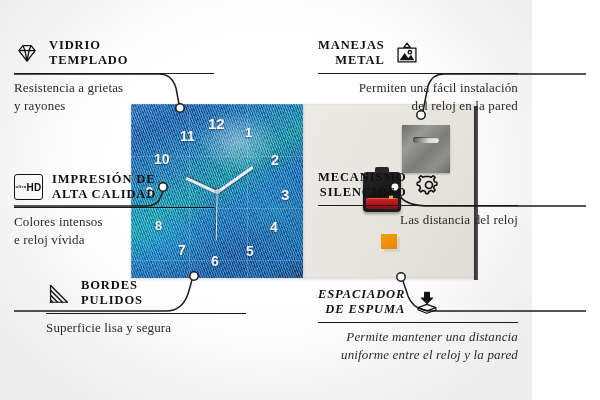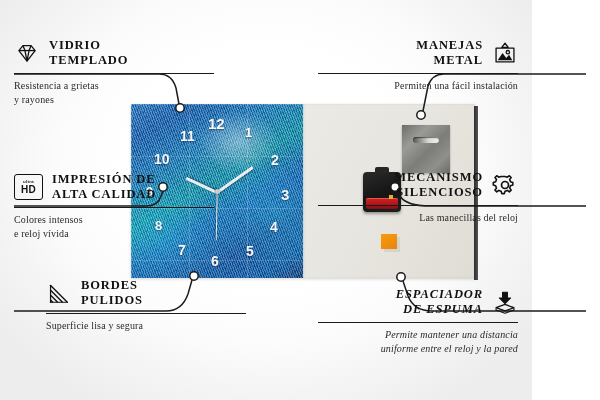--- a/index.html
+++ b/index.html
@@ -90,34 +90,34 @@
     background:linear-gradient(150deg,#f59e0b,#e8820d);
     box-shadow:3px 3px 0 rgba(0,0,0,.07);
   }
   
   #links{position:absolute;left:0;top:0;width:600px;height:400px;}
   
   .feat{position:absolute;width:200px;}
   .feat.l{left:14px;text-align:left;}
   .feat.r{right:14px;text-align:right;}
   .feat-head{display:flex;align-items:center;gap:9px;}
-  .feat.r .feat-head{flex-direction:row-reverse;}
+  .feat.r .feat-head{flex-direction:row-reverse;justify-content:flex-end;}
   .feat-title{
     font-family:"Liberation Serif",serif;font-weight:700;font-size:12.5px;
     letter-spacing:.9px;color:#111;line-height:1.22;text-transform:uppercase;
   }
   .feat-rule{height:1.3px;background:#1a1a1a;margin:4px 0 5px;}
   .feat-desc{
-    font-family:"Liberation Serif",serif;font-size:10px;color:#2a2a2a;
+    font-family:"Liberation Serif",serif;font-size:13px;color:#2a2a2a;
     line-height:1.42;letter-spacing:.15px;
   }
   .ic{width:26px;height:26px;flex:0 0 26px;display:block;}
   .hd-box{
     width:27px;height:24px;flex:0 0 27px;border:1.4px solid #111;border-radius:3px;
-    display:flex;flex-direction:column;align-items:center;justify-content:center;line-height:1;
+    display:flex;flex-direction:row;align-items:center;justify-content:center;line-height:1;
   }
   .hd-box .u{font-family:"Liberation Sans",sans-serif;font-size:4.4px;font-weight:700;letter-spacing:.3px;color:#111;}
   .hd-box .h{font-family:"Liberation Sans",sans-serif;font-size:10px;font-weight:700;letter-spacing:.2px;color:#111;margin-top:.5px;}
 </style>
 </head>
 <body>
 
 <div id="stage">
 
   <div class="photo">
@@ -247,37 +247,38 @@
           <circle cx="19.5" cy="15" r="2.1"></circle>
         </g>
       </svg>
       <div>
         <div class="feat-title">MANEJAS</div>
         <div class="feat-title">METAL</div>
       </div>
     </div>
     <div class="feat-rule"></div>
     <div class="feat-desc">Permiten una fácil instalación</div>
+    <div class="feat-desc">del reloj en la pared</div>
   </div>
 
   <div class="feat r" style="top:170px;">
     <div class="feat-head">
       <svg class="ic" viewBox="0 0 32 32">
         <g fill="none" stroke="#111" stroke-width="2.1" stroke-linejoin="round">
           <path d="M16 4.5 l3.2 1.1 2.6-2 2.4 2.4 -2 2.6 1.1 3.2 3.2 .9 v3.4 l-3.2 .9 -1.1 3.2 2 2.6 -2.4 2.4 -2.6-2 -3.2 1.1 -.9 3.2 h-3.4 l-.9-3.2 -3.2-1.1 -2.6 2 -2.4-2.4 2-2.6 -1.1-3.2 -3.2-.9 v-3.4 l3.2-.9 1.1-3.2 -2-2.6 2.4-2.4 2.6 2 3.2-1.1 z" transform="scale(.92) translate(1.4 1.4)"></path>
           <circle cx="16" cy="16" r="4.3"></circle>
         </g>
       </svg>
       <div>
         <div class="feat-title">MECANISMO</div>
         <div class="feat-title">SILENCIOSO</div>
       </div>
     </div>
     <div class="feat-rule"></div>
-    <div class="feat-desc">Las manecillas del reloj</div>
+    <div class="feat-desc">Las distancia del reloj</div>
   </div>
 
   <div class="feat r" style="top:287px;font-style:italic;">
     <div class="feat-head">
       <svg class="ic" viewBox="0 0 32 32">
         <g fill="#111" stroke="#111" stroke-width="1.3" stroke-linejoin="round">
           <path d="M13 4 h6 v7 h4 l-7 7 -7-7 h4 z"></path>
         </g>
         <g fill="none" stroke="#111" stroke-width="1.5" stroke-linejoin="round">
           <path d="M16 19 L27 23 L16 27 L5 23 Z"></path>

